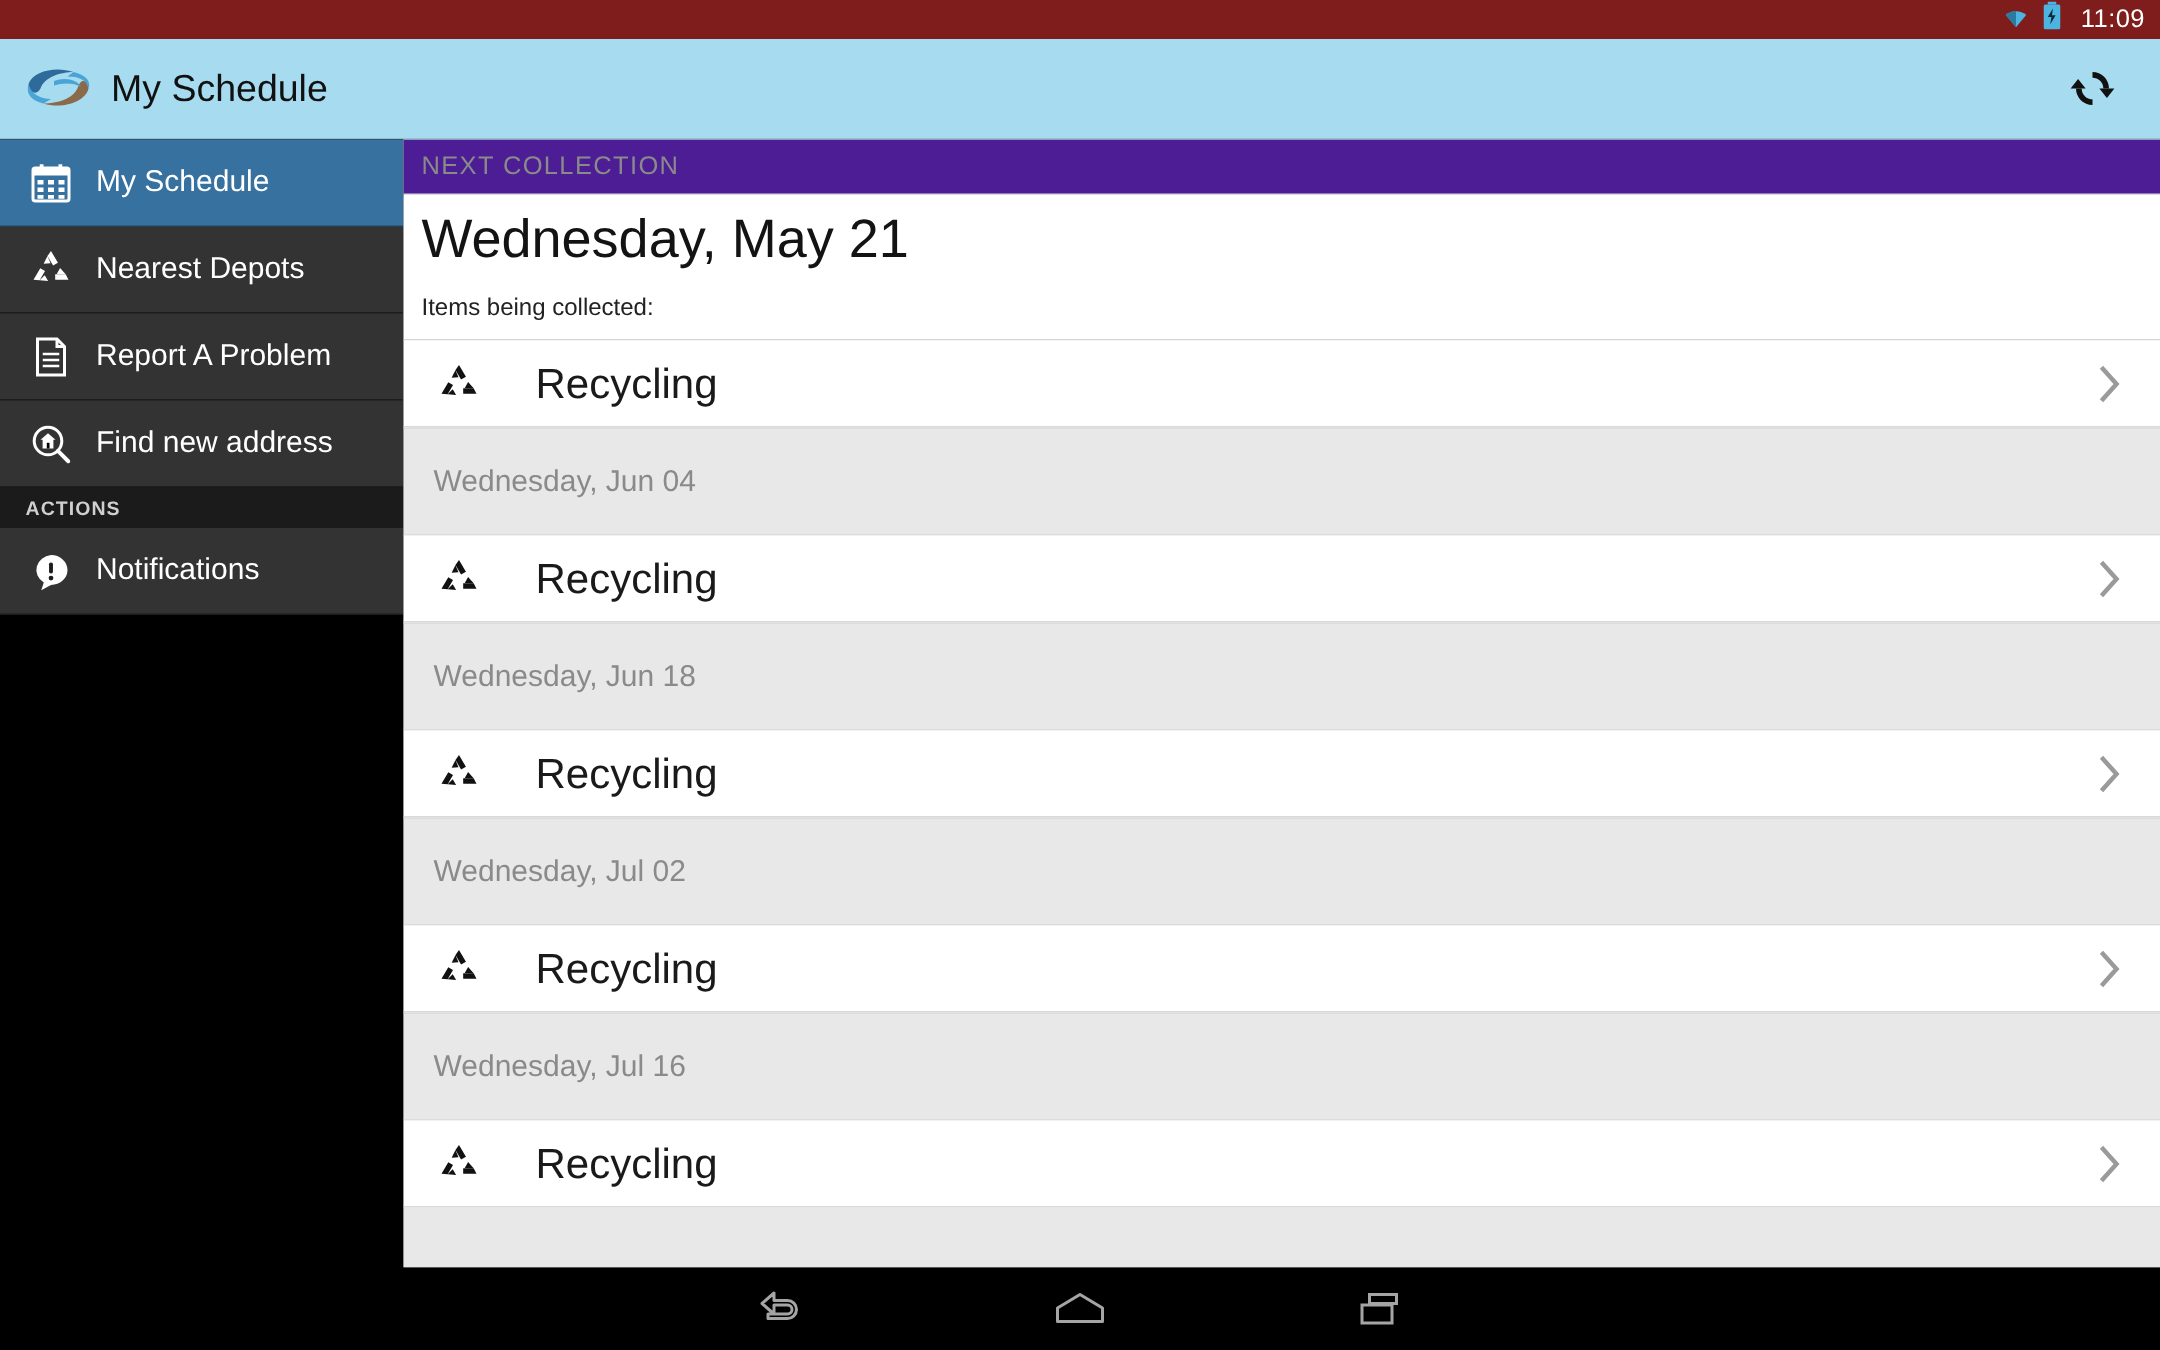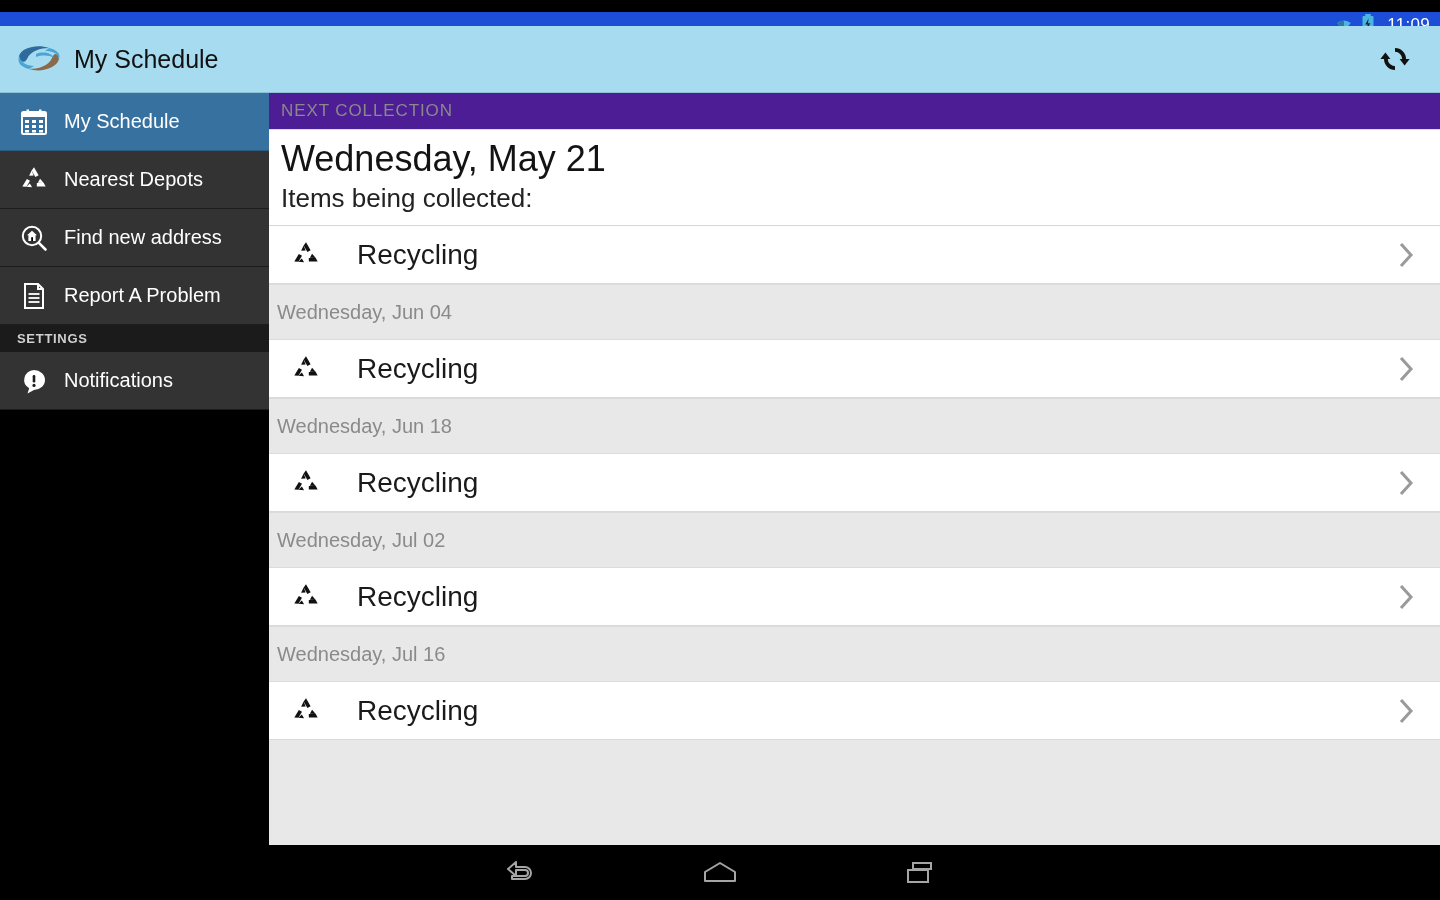--- a/index.html
+++ b/index.html
@@ -17,24 +17,24 @@
   #app {
     position: relative;
     width: 1440px;
     height: 900px;
     background: #000;
   }
 
   
   .statusbar {
     position: absolute;
-    top: 12px; left: 0;
+    top: 0; left: 0;
     width: 1440px;
     height: 26px;
-    background: #1d4ed8;
+    background: #7f1d1d;
     display: flex;
     align-items: center;
     justify-content: flex-end;
     padding-right: 10px;
     box-sizing: border-box;
   }
   .status-icons {
     display: flex;
     align-items: center;
     gap: 7px;
@@ -170,31 +170,31 @@
     padding: 10px 0 11px 12px;
     border-bottom: 1px solid #d7d7d7;
   }
   .next-date {
     font-size: 36px;
     color: #131313;
     line-height: 38px;
     font-family: "Liberation Sans", sans-serif;
   }
   .next-sub {
-    font-size: 26px;
+    font-size: 16px;
     color: #222222;
-    margin-top: 5px;
+    margin-top: 19px;
     font-family: "Liberation Sans", sans-serif;
   }
   .date-head {
-    height: 56px;
+    height: 72px;
     background: #e8e8e8;
     display: flex;
     align-items: center;
-    padding-left: 8px;
+    padding-left: 20px;
     box-sizing: border-box;
     border-top: 1px solid #dcdcdc;
     border-bottom: 1px solid #dcdcdc;
   }
   .date-head span {
     color: #8a8a8a;
     font-size: 20px;
     font-family: "Liberation Sans", sans-serif;
   }
   .item-row {
@@ -340,47 +340,47 @@
               <path d="M7.3 23.9 L13.8 24.4 L11.2 20.0 Z"></path>
             </g>
           </svg>
         </span>
         <span class="nav-label">Nearest Depots</span>
       </div>
 
 
       <div class="nav-item">
         <span class="nav-icon">
-          <svg width="28" height="28" viewBox="0 0 28 28">
-            <circle cx="12" cy="12" r="9.2" fill="none" stroke="#ffffff" stroke-width="2"></circle>
-            <path d="M12 6.8 L17 11.2 L15.6 11.2 L15.6 17 L8.4 17 L8.4 11.2 L7 11.2 Z" fill="#ffffff"></path>
-            <rect x="11.2" y="13.2" width="1.8" height="3.8" fill="#000000"></rect>
-            <line x1="18.6" y1="18.6" x2="25.5" y2="25.5" stroke="#ffffff" stroke-width="2.6" stroke-linecap="round"></line>
-          </svg>
-        </span>
-        <span class="nav-label">Find new address</span>
-      </div>
-
-      <div class="nav-item">
-        <span class="nav-icon">
           <svg width="26" height="28" viewBox="0 0 26 28">
             <path d="M4 2 L17 2 L22 7 L22 26 L4 26 Z" fill="none" stroke="#ffffff" stroke-width="2"></path>
             <path d="M17 2 L17 7 L22 7" fill="none" stroke="#ffffff" stroke-width="2"></path>
             <g stroke="#ffffff" stroke-width="1.8">
               <line x1="7.5" y1="12" x2="18.5" y2="12"></line>
               <line x1="7.5" y1="16" x2="18.5" y2="16"></line>
               <line x1="7.5" y1="20" x2="18.5" y2="20"></line>
             </g>
           </svg>
         </span>
         <span class="nav-label">Report A Problem</span>
       </div>
 
+      <div class="nav-item">
+        <span class="nav-icon">
+          <svg width="28" height="28" viewBox="0 0 28 28">
+            <circle cx="12" cy="12" r="9.2" fill="none" stroke="#ffffff" stroke-width="2"></circle>
+            <path d="M12 6.8 L17 11.2 L15.6 11.2 L15.6 17 L8.4 17 L8.4 11.2 L7 11.2 Z" fill="#ffffff"></path>
+            <rect x="11.2" y="13.2" width="1.8" height="3.8" fill="#000000"></rect>
+            <line x1="18.6" y1="18.6" x2="25.5" y2="25.5" stroke="#ffffff" stroke-width="2.6" stroke-linecap="round"></line>
+          </svg>
+        </span>
+        <span class="nav-label">Find new address</span>
+      </div>
+
       <div class="nav-section">
-        <span>SETTINGS</span>
+        <span>ACTIONS</span>
       </div>
 
       <div class="nav-item">
         <span class="nav-icon">
           <svg width="28" height="28" viewBox="0 0 28 28">
             <path d="M14 3 A11 10 0 1 1 14 23 L7.5 26.5 L9.2 21.3 A11 10 0 0 1 14 3 Z" fill="#ffffff"></path>
             <rect x="12.7" y="8" width="2.6" height="7.4" rx="1.2" fill="#1d1d1d"></rect>
             <circle cx="14" cy="18.4" r="1.6" fill="#1d1d1d"></circle>
           </svg>
         </span>

